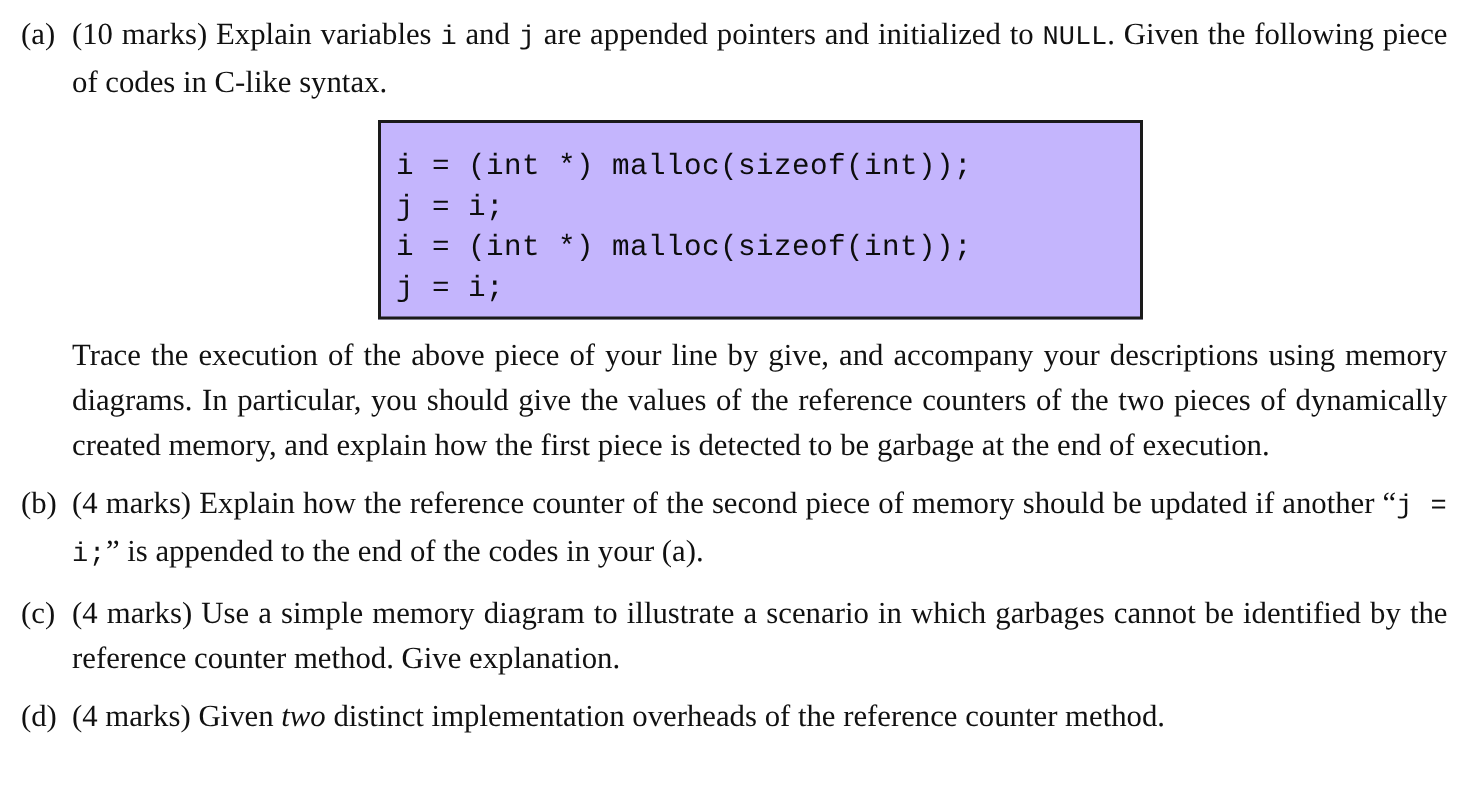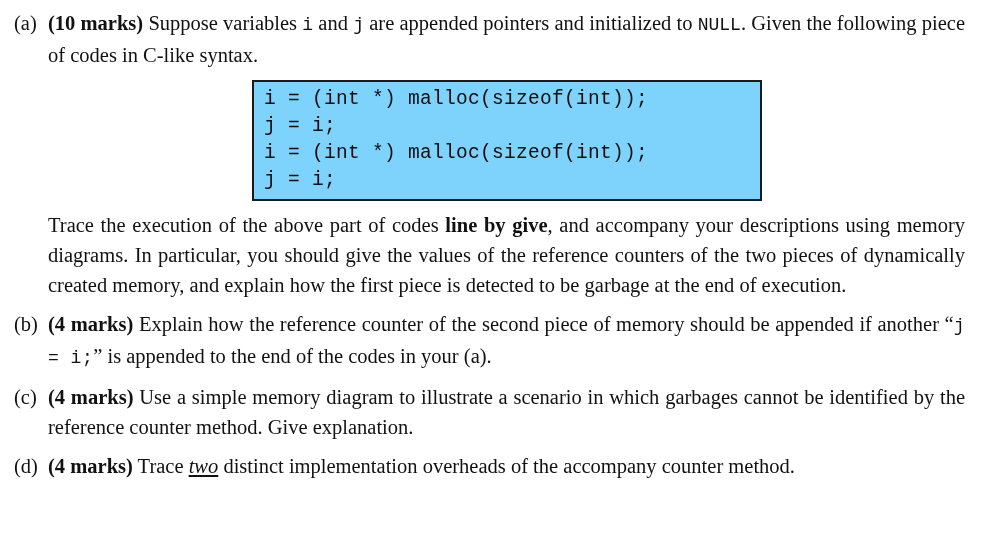--- a/index.html
+++ b/index.html
@@ -45,22 +45,22 @@
     font-size: 20.5px;
     line-height: 30px;
     text-align: justify;
     text-justify: inter-word;
     hyphens: manual;
   }
   .qbody.lastpara {
     text-align: left;
   }
 
-  b, .bold { font-weight: bold; }
-  i, .ital { font-style: italic; text-decoration: underline; }
+  b, .bold { font-weight: normal; }
+  i, .ital { font-style: italic; }
 
   
   .tt {
     font-family: "Liberation Mono", "DejaVu Sans Mono", monospace;
     font-size: 18px;
     letter-spacing: 0px;
   }
   .tt-wide {
     font-family: "Liberation Mono", "DejaVu Sans Mono", monospace;
     font-size: 18px;
@@ -72,72 +72,72 @@
     display: flex;
     justify-content: flex-start;
     padding-left: 252px;
     margin-top: 10px;
     margin-bottom: 9px;
   }
   .codebox {
     border: 2px solid #1a1a1a;
     width: 510px;
     box-sizing: border-box;
-    padding: 4px 0 5px 10px;
-    background: #7dd3fc;
+    padding: 16px 0 5px 10px;
+    background: #c4b5fd;
   }
   .codeline {
     font-family: "Liberation Mono", "DejaVu Sans Mono", monospace;
     font-size: 19.5px;
     line-height: 27px;
     white-space: pre;
     color: #0d0d0d;
     letter-spacing: 0.3px;
   }
   .gap-item { height: 9px; }
 
   .row-a-first { margin-top: 8px; }
 </style>
 </head>
 <body>
 
 <div class="page">
 
   <div class="qitem row-a-first">
     <span class="qlabel">(a)</span>
-    <div class="qbody"><b>(10 marks)</b><span> Suppose variables </span><span class="tt">i</span><span> and </span><span class="tt">j</span><span> are appended pointers and initialized to </span><span class="tt">NULL</span><span>. Given the following piece of codes in C-like syntax.</span></div>
+    <div class="qbody"><b>(10 marks)</b><span> Explain variables </span><span class="tt">i</span><span> and </span><span class="tt">j</span><span> are appended pointers and initialized to </span><span class="tt">NULL</span><span>. Given the following piece of codes in C-like syntax.</span></div>
   </div>
 
   <div class="codebox-wrap">
     <div class="codebox">
       <div class="codeline">i = (int *) malloc(sizeof(int));</div>
       <div class="codeline">j = i;</div>
       <div class="codeline">i = (int *) malloc(sizeof(int));</div>
       <div class="codeline">j = i;</div>
     </div>
   </div>
 
   <div class="qitem">
-    <div class="qbody"><span>Trace the execution of the above part of codes </span><b>line by give</b><span>, and accompany your descriptions using memory diagrams.  In particular, you should give the values of the reference counters of the two pieces of dynamically created memory, and explain how the first piece is detected to be garbage at the end of execution.</span></div>
+    <div class="qbody"><span>Trace the execution of the above piece of your </span><b>line by give</b><span>, and accompany your descriptions using memory diagrams.  In particular, you should give the values of the reference counters of the two pieces of dynamically created memory, and explain how the first piece is detected to be garbage at the end of execution.</span></div>
   </div>
 
   <div class="gap-item"></div>
 
   <div class="qitem">
     <span class="qlabel">(b)</span>
-    <div class="qbody"><b>(4 marks)</b><span> Explain how the reference counter of the second piece of memory should be appended if another “</span><span class="tt-wide">j  =  i;</span><span>” is appended to the end of the codes in your (a).</span></div>
+    <div class="qbody"><b>(4 marks)</b><span> Explain how the reference counter of the second piece of memory should be updated if another “</span><span class="tt-wide">j  =  i;</span><span>” is appended to the end of the codes in your (a).</span></div>
   </div>
 
   <div class="gap-item"></div>
 
   <div class="qitem">
     <span class="qlabel">(c)</span>
     <div class="qbody"><b>(4 marks)</b><span> Use a simple memory diagram to illustrate a scenario in which garbages cannot be identified by the reference counter method. Give explanation.</span></div>
   </div>
 
   <div class="gap-item"></div>
 
   <div class="qitem">
     <span class="qlabel">(d)</span>
-    <div class="qbody lastpara"><b>(4 marks)</b><span> Trace </span><i>two</i><span> distinct implementation overheads of the accompany counter method.</span></div>
+    <div class="qbody lastpara"><b>(4 marks)</b><span> Given </span><i>two</i><span> distinct implementation overheads of the reference counter method.</span></div>
   </div>
 
 </div>
 
 </body></html>

